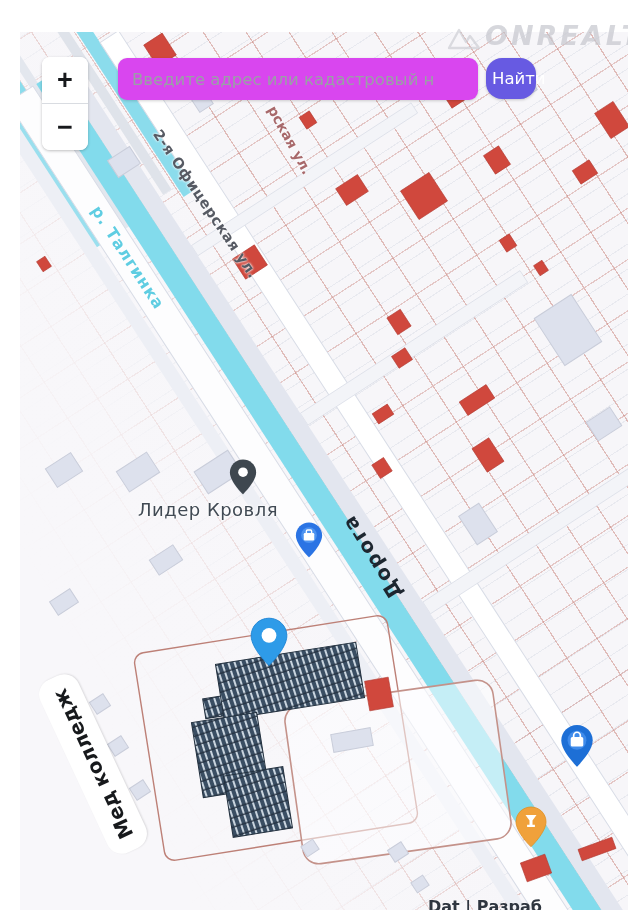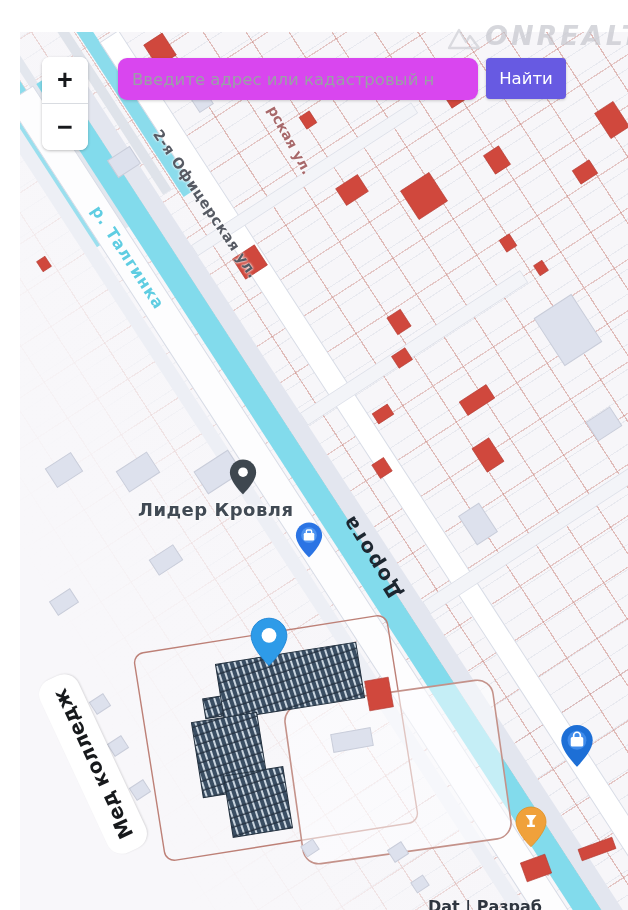--- a/index.html
+++ b/index.html
@@ -28,21 +28,21 @@
   .lbl-river{left:68px;top:248px;font-size:16px;font-weight:bold;color:#5fcde2;
     transform:rotate(57deg);letter-spacing:1px;
     text-shadow:0 0 2px #fff,0 0 3px #fff,0 0 4px rgba(255,255,255,.9);}
   .lbl-street1{left:118px;top:196px;font-size:14.5px;font-weight:bold;color:#565a63;
     transform:rotate(56deg);letter-spacing:.5px;
     text-shadow:0 0 2px #fff,0 0 3px #fff;}
   .lbl-street2{left:252px;top:132px;font-size:14px;font-weight:bold;color:#a8696b;
     transform:rotate(61deg);text-shadow:0 0 2px #fff,0 0 3px #fff;}
   .lbl-road{left:324px;top:545px;font-size:20px;font-weight:bold;color:#1d2630;
     transform:rotate(-122deg);letter-spacing:2px;}
-  .lbl-lider{left:138px;top:499px;font-size:18px;font-weight:700;color:#414a54;
+  .lbl-lider{left:138px;top:499px;font-size:18px;font-weight:400;color:#414a54;
     letter-spacing:.5px;text-shadow:0 0 2px #fff,0 0 3px #fff,0 0 4px #fff;}
   .pill-med{
     left:-2px;top:743px;width:190px;height:42px;line-height:42px;text-align:center;
     background:#ffffff;border-radius:16px;box-shadow:0 1px 2px rgba(0,0,0,.12);
     font-size:20px;font-weight:bold;color:#17191c;transform:rotate(-115deg);
   }
   .attribution{left:428px;top:897px;font-size:16px;font-weight:bold;color:#2f3640;
     text-shadow:0 0 2px #fff;}
   
   .pin{position:absolute;}
@@ -56,22 +56,22 @@
     font-size:27px;font-weight:bold;color:#17191c;cursor:pointer;background:#fff;border:none;padding:0;}
   .zoomdiv{height:1px;background:#d9dce1;}
   .searchbar{
     position:absolute;left:118px;top:58px;width:360px;height:42px;background:#d946ef;
     border-radius:9px;box-shadow:0 1px 3px rgba(0,0,0,.18);border:none;
     padding:0 14px;box-sizing:border-box;font-size:16.5px;color:#3c4043;
     font-family:"DejaVu Sans","Liberation Sans",sans-serif;outline:none;
   }
   .searchbar::placeholder{color:#9aa0a6;opacity:1;}
   .searchbtn{
-    position:absolute;left:486px;top:58px;width:80px;height:41px;background:#675ae2;
-    border:none;border-radius:4px;color:#fff;font-size:16.5px;cursor:pointer;
+    position:absolute;left:486px;top:58px;width:50px;height:41px;background:#675ae2;
+    border:none;border-radius:16px;color:#fff;font-size:16.5px;cursor:pointer;
     font-family:"DejaVu Sans","Liberation Sans",sans-serif;box-shadow:0 1px 3px rgba(0,0,0,.2);
   }
   .watermark{
     position:absolute;left:447px;top:20px;display:flex;align-items:center;gap:4px;
     opacity:.72;pointer-events:none;
   }
   .watermark .wm-text{font-size:27px;font-weight:bold;font-style:italic;
     color:#c7c8cf;letter-spacing:3px;white-space:nowrap;}
 </style>
 </head>

